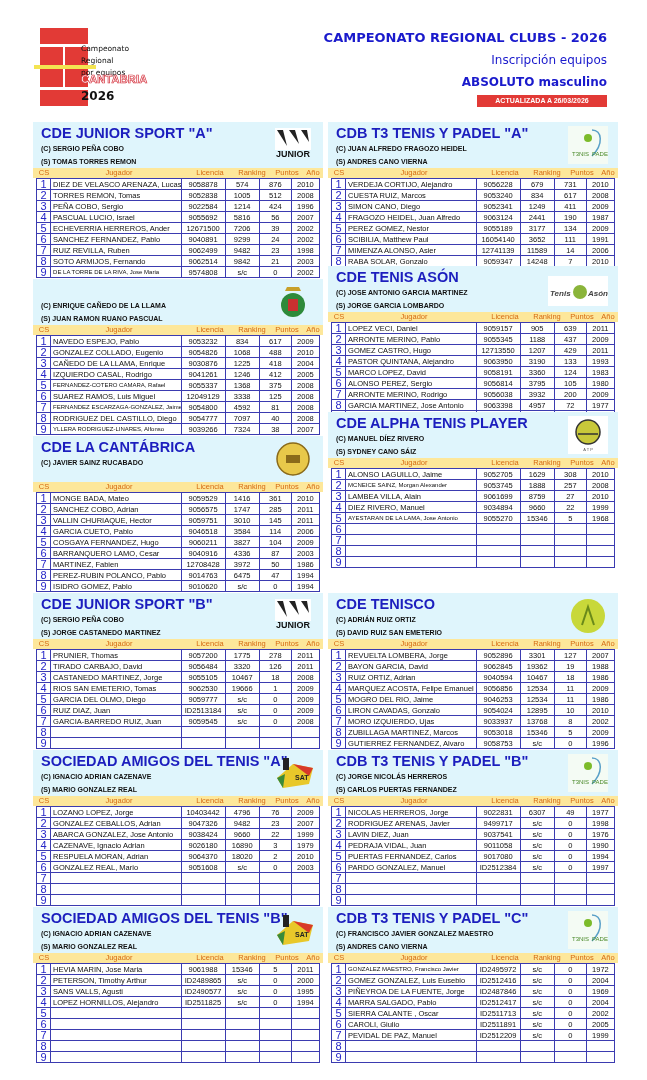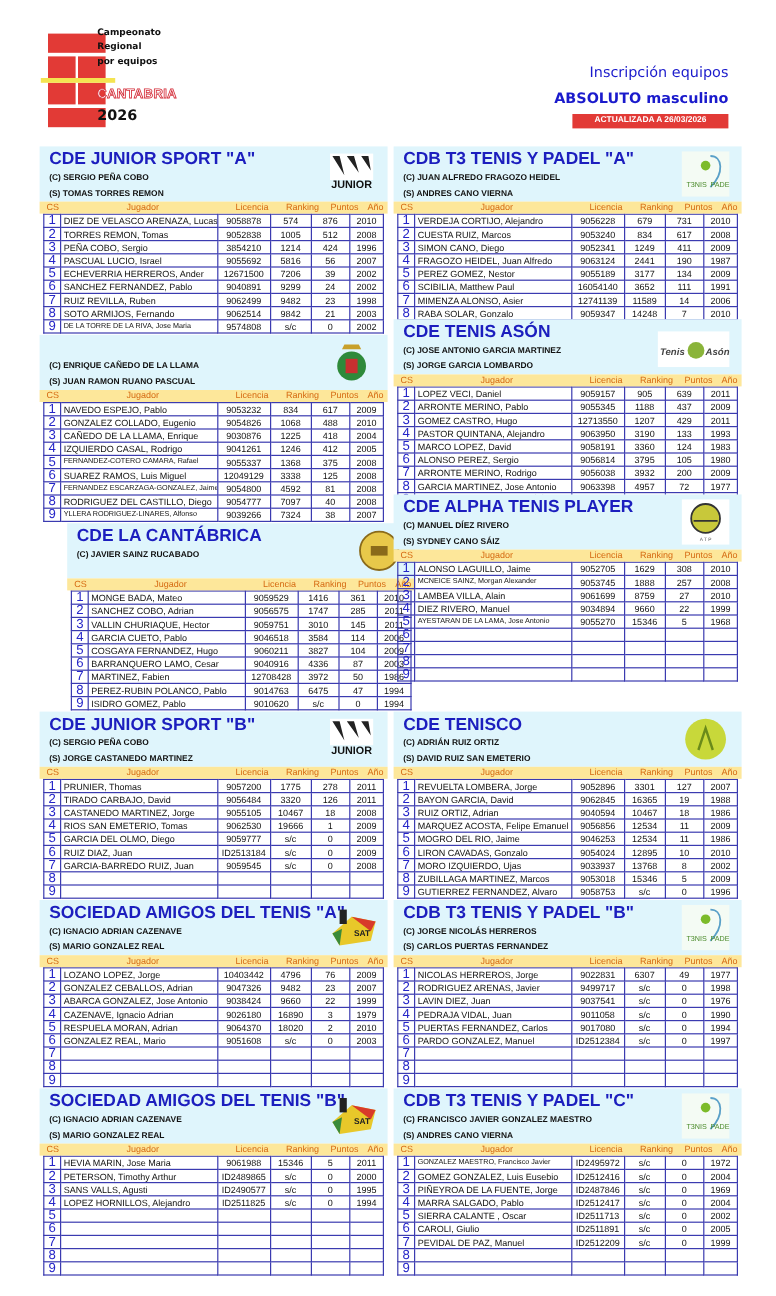--- a/index.html
+++ b/index.html
@@ -1,21 +1,21 @@
 <!DOCTYPE html>
 <html><head>
 <meta charset="utf-8">
 <style>
   * { box-sizing: border-box; margin: 0; padding: 0; }
   body { width: 647px; height: 1080px; background: #ffffff; font-family: "Liberation Sans", sans-serif; position: relative; overflow: hidden; }
   .header { position: absolute; left: 0; top: 0; width: 647px; height: 115px; }
   .logo { position: absolute; left: 40px; top: 28px; width: 150px; height: 80px; }
   .logo .sq { position: absolute; background: #e23a36; }
   .logo .hline { position: absolute; left: -6px; top: 37px; width: 62px; height: 4px; background: #f4e451; }
-  .logo-text { position: absolute; left: 81px; top: 21px; font-family: "DejaVu Sans", sans-serif; font-weight: bold; font-size: 7.5px; line-height: 12px; color: #111; }
+  .logo-text { position: absolute; left: 81px; top: 43px; font-family: "DejaVu Sans", sans-serif; font-weight: normal; font-size: 7.5px; line-height: 12px; color: #111; }
   .logo-cant { position: absolute; left: 81px; top: 73px; font-size: 11px; font-weight: bold; color: #fff; -webkit-text-stroke: 0.7px #d42e3a; letter-spacing: 0.2px; }
   .logo-year { position: absolute; left: 81px; top: 89px; font-size: 12px; font-weight: bold; color: #111; font-family: "DejaVu Sans", sans-serif; }
   .title-main { position: absolute; right: 40px; top: 30px; font-family: "DejaVu Sans", sans-serif; font-weight: bold; font-size: 13px; color: #1a1acc; }
   .title-sub { position: absolute; right: 40px; top: 53px; font-family: "DejaVu Sans", sans-serif; font-size: 12px; color: #1a1acc; }
   .title-cat { position: absolute; right: 40px; top: 75px; font-family: "DejaVu Sans", sans-serif; font-weight: bold; font-size: 12px; color: #1a1acc; }
   .updated { position: absolute; right: 40px; top: 95px; width: 130px; height: 12px; background: #e23a36; color: #fff; font-size: 7px; font-weight: bold; text-align: center; line-height: 12px; }
 
   .team { position: absolute; width: 290px; }
   .team-head { position: relative; background: #dff5fc; height: 46px; }
   .team-name { position: absolute; left: 8px; top: 3px; font-size: 14.5px; font-weight: bold; color: #1c1ebe; white-space: nowrap; }
@@ -48,20 +48,21 @@
     <div class="sq" style="left:0;top:62px;width:48px;height:16px;"></div>
     <div class="hline"></div>
   </div>
   <div class="logo-text">
     <div>Campeonato</div>
     <div>Regional</div>
     <div>por equipos</div>
   </div>
   <div class="logo-cant">CANTABRIA</div>
   <div class="logo-year">2026</div>
+  <div class="title-main">CAMPEONATO REGIONAL CLUBS - 2026</div>
   <div class="title-sub">Inscripción equipos</div>
   <div class="title-cat">ABSOLUTO masculino</div>
   <div class="updated">ACTUALIZADA A 26/03/2026</div>
 </div>
 
 <div id="teams">
     <div class="team" style="left: 33px; top: 122px;">
       <div class="team-head">
         <div class="team-name">CDE JUNIOR SPORT "A"</div>
         <div class="staff c">(C)  SERGIO PEÑA COBO</div>
@@ -94,21 +95,21 @@
             <td class="cs">2</td>
             <td class="name">TORRES REMON, Tomas</td>
             <td class="lic">9052838</td>
             <td class="rk">1005</td>
             <td class="pt">512</td>
             <td class="yr">2008</td>
           </tr>
           <tr>
             <td class="cs">3</td>
             <td class="name">PEÑA COBO, Sergio</td>
-            <td class="lic">3854210</td>
+            <td class="lic">9022584</td>
             <td class="rk">1214</td>
             <td class="pt">424</td>
             <td class="yr">1996</td>
           </tr>
           <tr>
             <td class="cs">4</td>
             <td class="name">PASCUAL LUCIO, Israel</td>
             <td class="lic">9055692</td>
             <td class="rk">5816</td>
             <td class="pt">56</td>
@@ -440,21 +441,21 @@
             <td class="cs">9</td>
             <td class="name small">GARCIA DE ALBENIZ GARCIA, Markel</td>
             <td class="lic">ID2491651</td>
             <td class="rk">13768</td>
             <td class="pt">8</td>
             <td class="yr">1987</td>
           </tr>
         </tbody>
       </table>
     </div>
-    <div class="team" style="left: 33px; top: 436px; margin-left: 23px;">
+    <div class="team" style="left: 33px; top: 436px;">
       <div class="team-head">
         <div class="team-name">CDE LA CANTÁBRICA</div>
         <div class="staff c">(C)  JAVIER SAINZ RUCABADO</div>
         <div class="staff s"></div>
         <div class="team-logo" style=""><svg width="40" height="38" viewBox="0 0 40 38">
             <circle cx="20" cy="19" r="16" fill="#e8c84a" stroke="#8a6a1a" stroke-width="1.5"></circle>
             <rect x="13" y="15" width="14" height="8" fill="#8a6a1a"></rect>
           </svg></div>
       </div>
       <div class="cols">
@@ -760,21 +761,21 @@
             <td class="name">REVUELTA LOMBERA, Jorge</td>
             <td class="lic">9052896</td>
             <td class="rk">3301</td>
             <td class="pt">127</td>
             <td class="yr">2007</td>
           </tr>
           <tr>
             <td class="cs">2</td>
             <td class="name">BAYON GARCIA, David</td>
             <td class="lic">9062845</td>
-            <td class="rk">16365</td>
+            <td class="rk">19362</td>
             <td class="pt">19</td>
             <td class="yr">1988</td>
           </tr>
           <tr>
             <td class="cs">3</td>
             <td class="name">RUIZ ORTIZ, Adrian</td>
             <td class="lic">9040594</td>
             <td class="rk">10467</td>
             <td class="pt">18</td>
             <td class="yr">1986</td>

